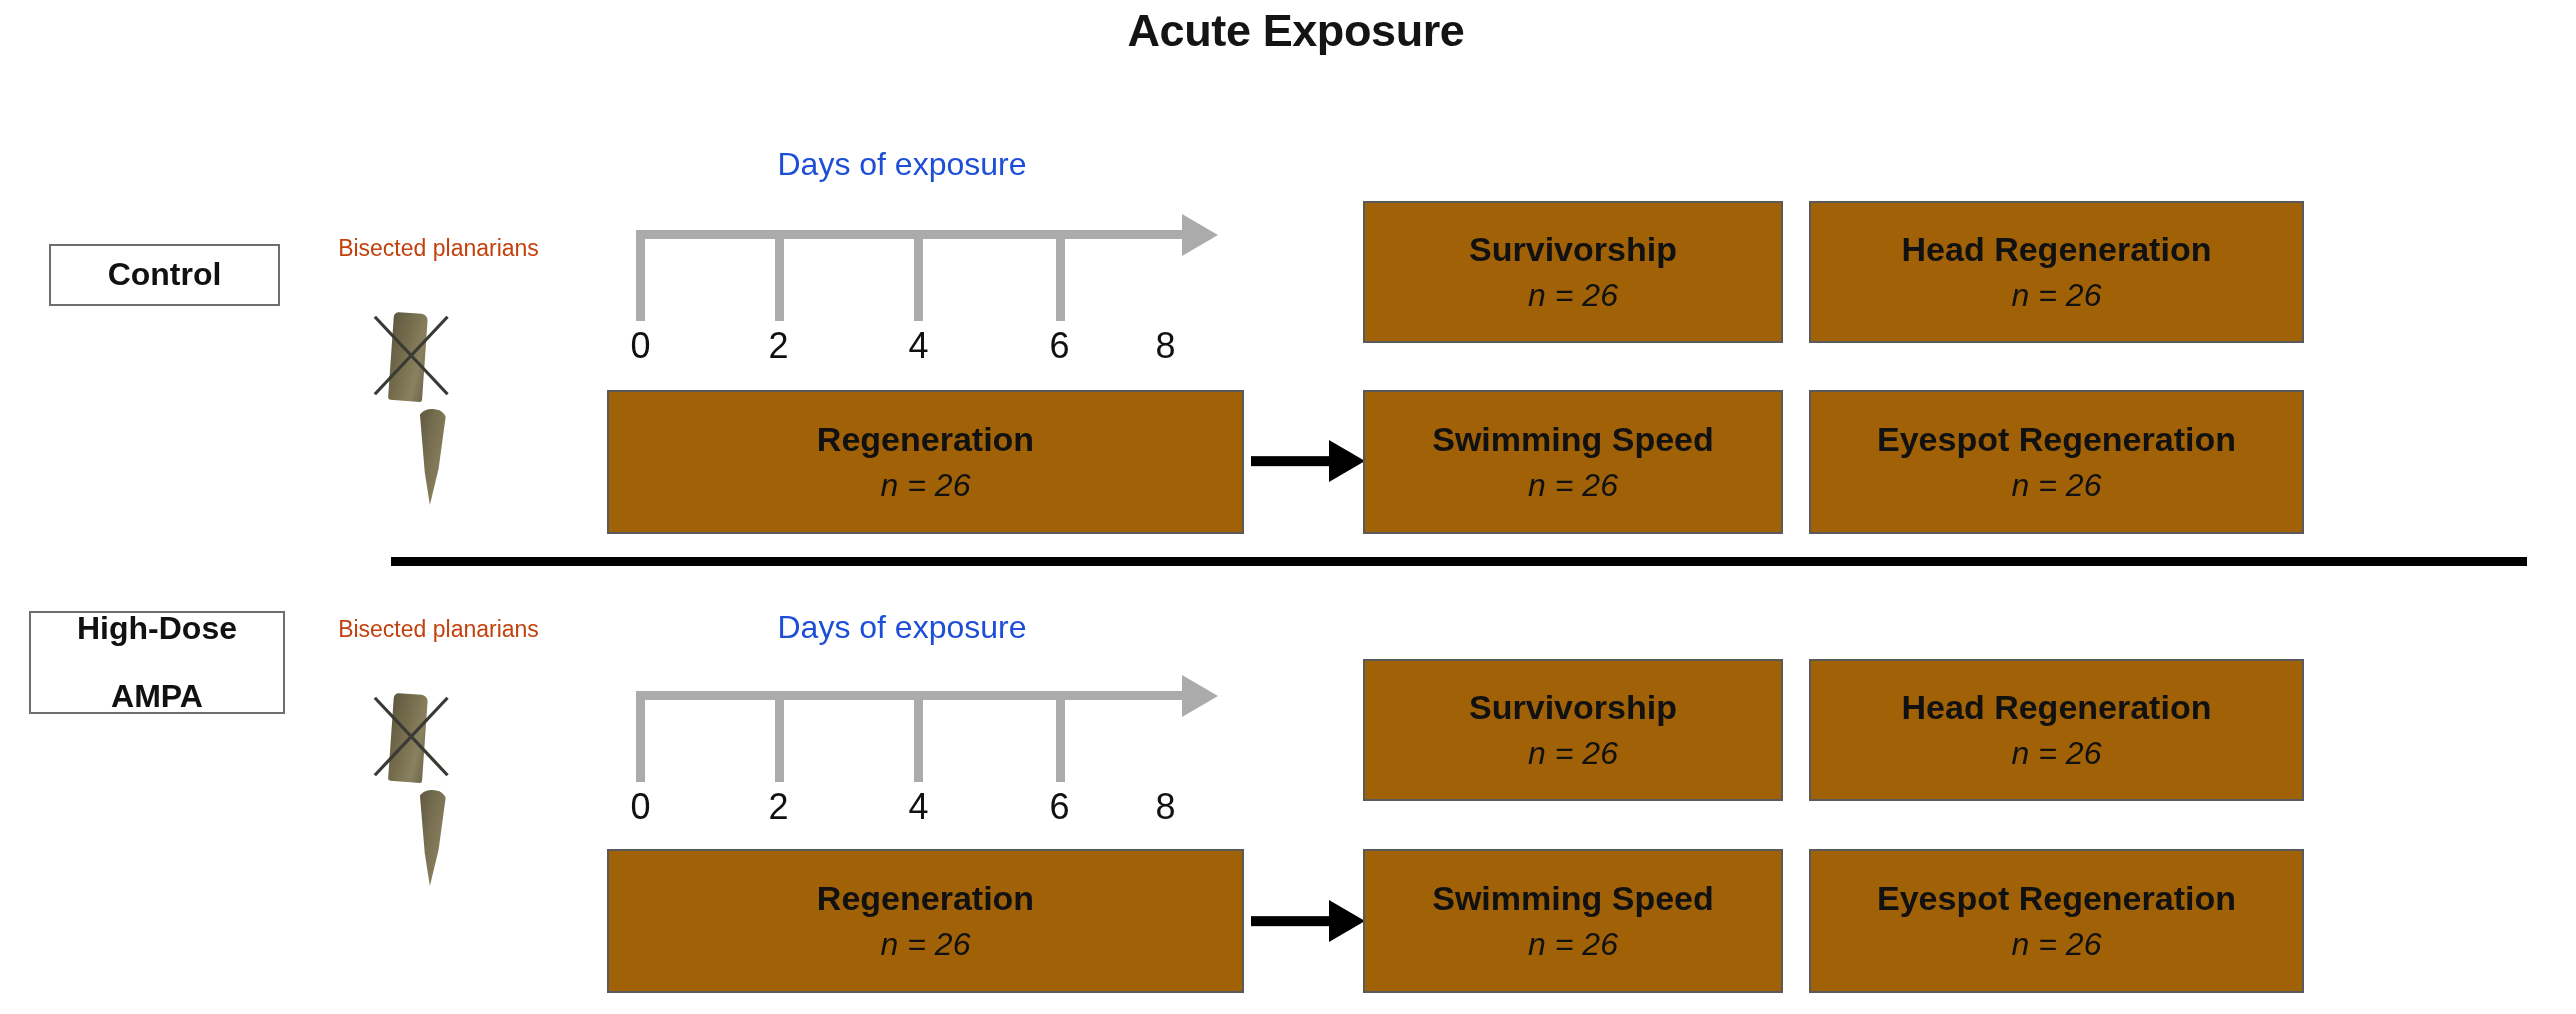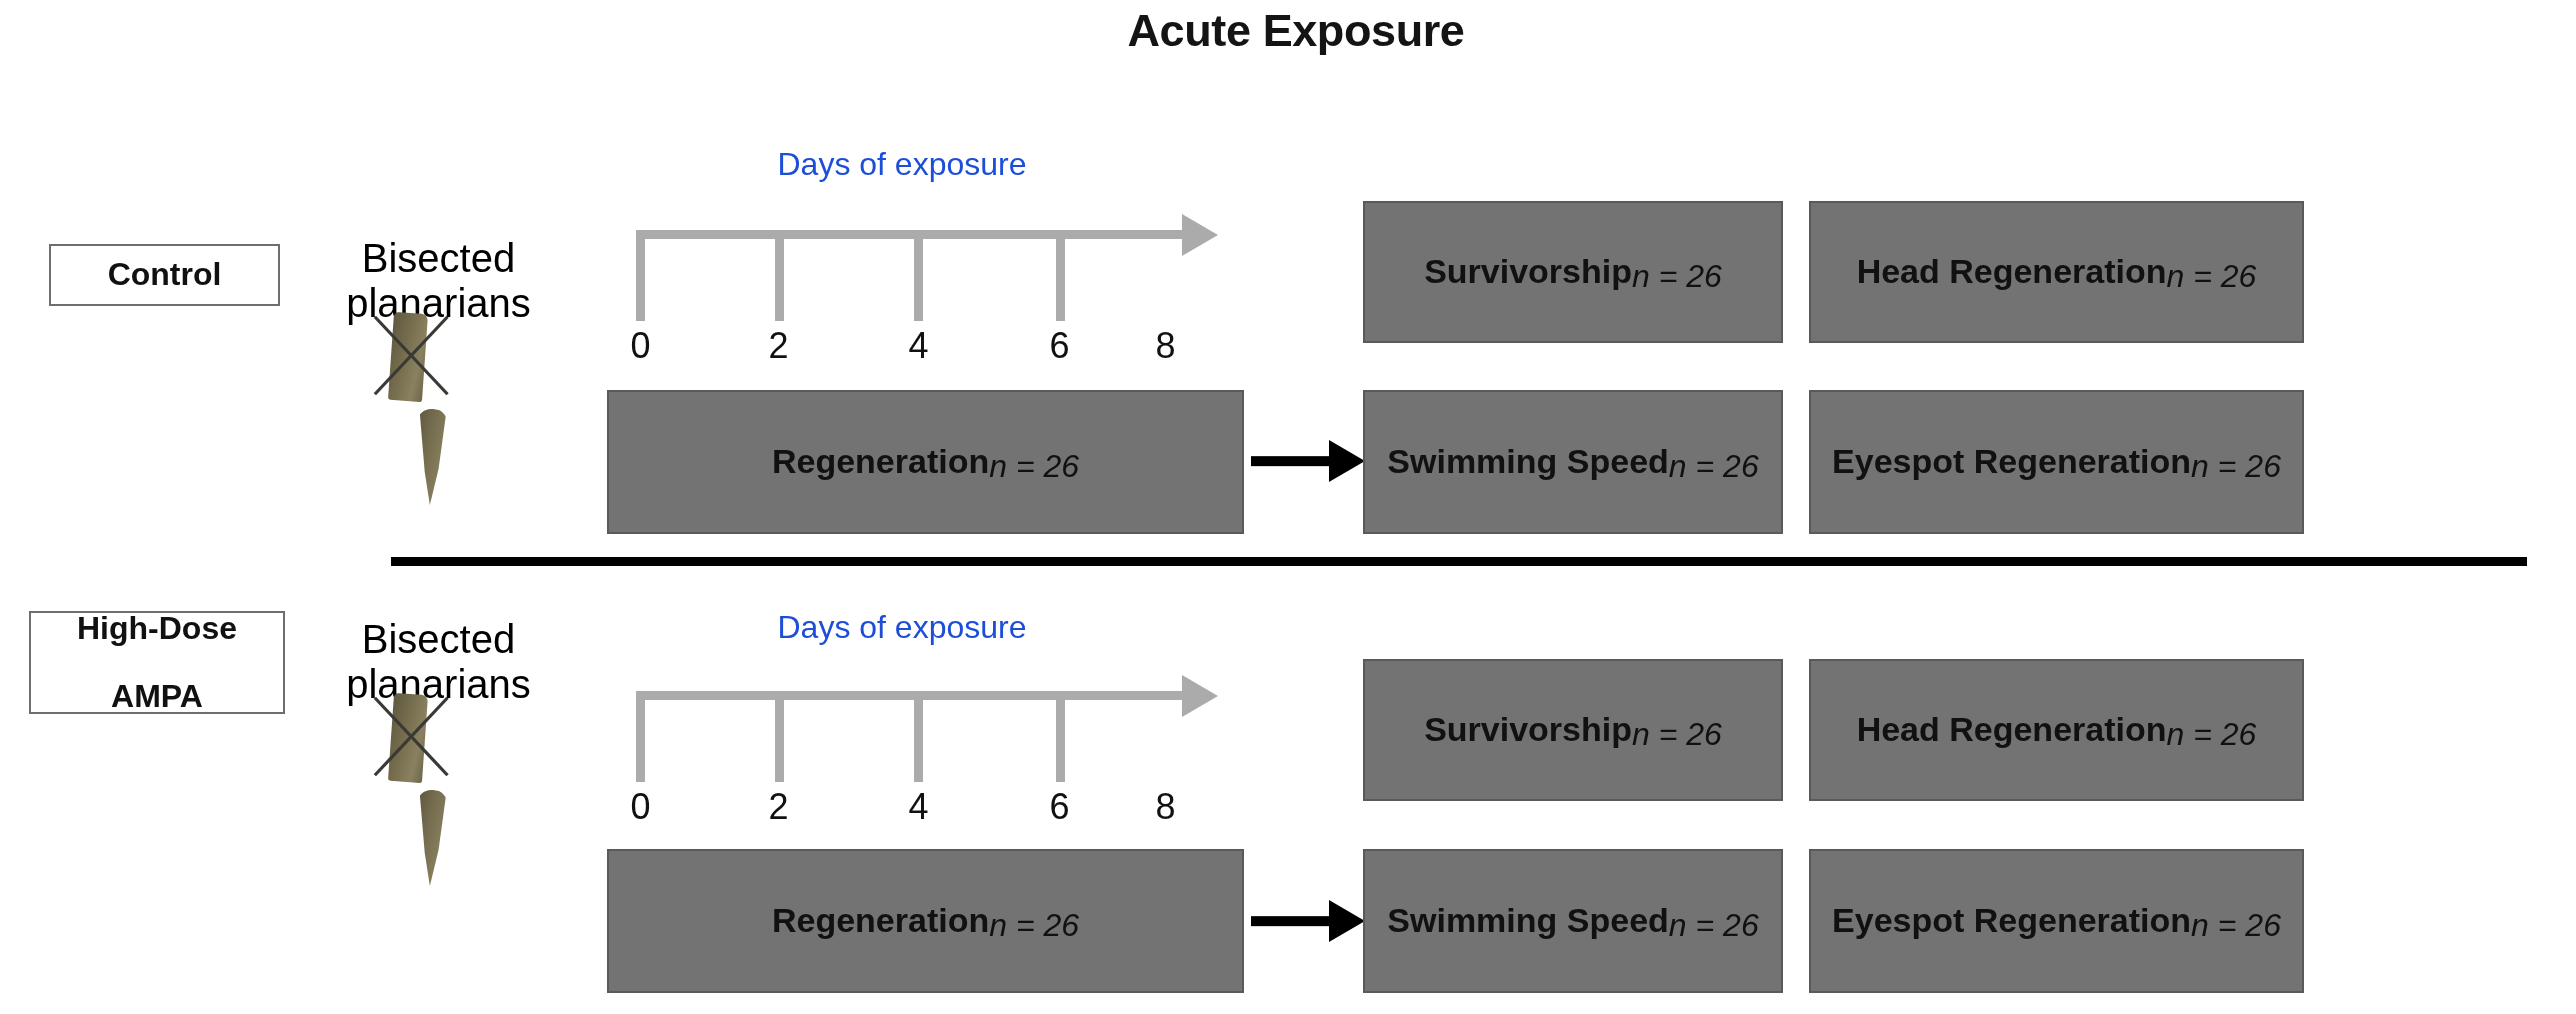--- a/index.html
+++ b/index.html
@@ -11,22 +11,22 @@
     font-size:45px;font-weight:bold;letter-spacing:-0.4px;color:#141414;
   }
 
   .grp-box{
     position:absolute;border:2.4px solid #6e6e6e;background:#fff;
     display:flex;align-items:center;justify-content:center;text-align:center;
     font-weight:bold;font-size:32px;line-height:1.12;color:#111;
   }
 
   .bisect-label{
-    position:absolute;text-align:center;font-size:40px;line-height:1.12;
-    font-weight:400;color:#000000;
+    position:absolute;text-align:center;font-size:23px;line-height:1.12;
+    font-weight:400;color:#c2410c;
   }
 
   
   .worm{position:absolute;}
   .worm .top-frag{
     position:absolute;left:21px;top:0;width:34px;height:88px;
     background:linear-gradient(100deg,#5f583f 0%,#78704f 45%,#8a8160 75%,#6d664a 100%);
     border-radius:4.9px 6.5px 2.4px 2.4px;
     transform:rotate(4deg);
   }
@@ -46,22 +46,22 @@
   }
   .tl-axis{position:absolute;background:#ababab;height:9px;border-radius:0.8px;}
   .tl-tick{position:absolute;background:#ababab;width:9px;}
   .tl-head{position:absolute;width:0;height:0;
     border-top:21px solid transparent;border-bottom:21px solid transparent;
     border-left:36px solid #ababab;}
   .tl-num{position:absolute;font-size:36px;font-weight:400;color:#111;text-align:center;width:49px;}
 
   
   .obox{
-    position:absolute;border:2.4px solid #5a5a5a;background:#737373;
-    display:flex;flex-direction:row;align-items:center;justify-content:center;
+    position:absolute;border:2.4px solid #5a5a5a;background:#a16207;
+    display:flex;flex-direction:column;align-items:center;justify-content:center;
     text-align:center;
   }
   .obox .ob-title{font-size:34px;font-weight:bold;color:#111;line-height:1.1;}
   .obox .ob-n{font-size:32px;font-weight:400;color:#111;margin-top:10px;line-height:1.1;font-style:italic;}
 
   
   .arrow{position:absolute;}
   .arrow .shaft{position:absolute;left:0;top:50%;transform:translateY(-50%);height:9.7px;background:#000;}
   .arrow .head{position:absolute;top:50%;transform:translateY(-50%);width:0;height:0;
     border-top:21px solid transparent;border-bottom:21px solid transparent;border-left:36px solid #000;}

